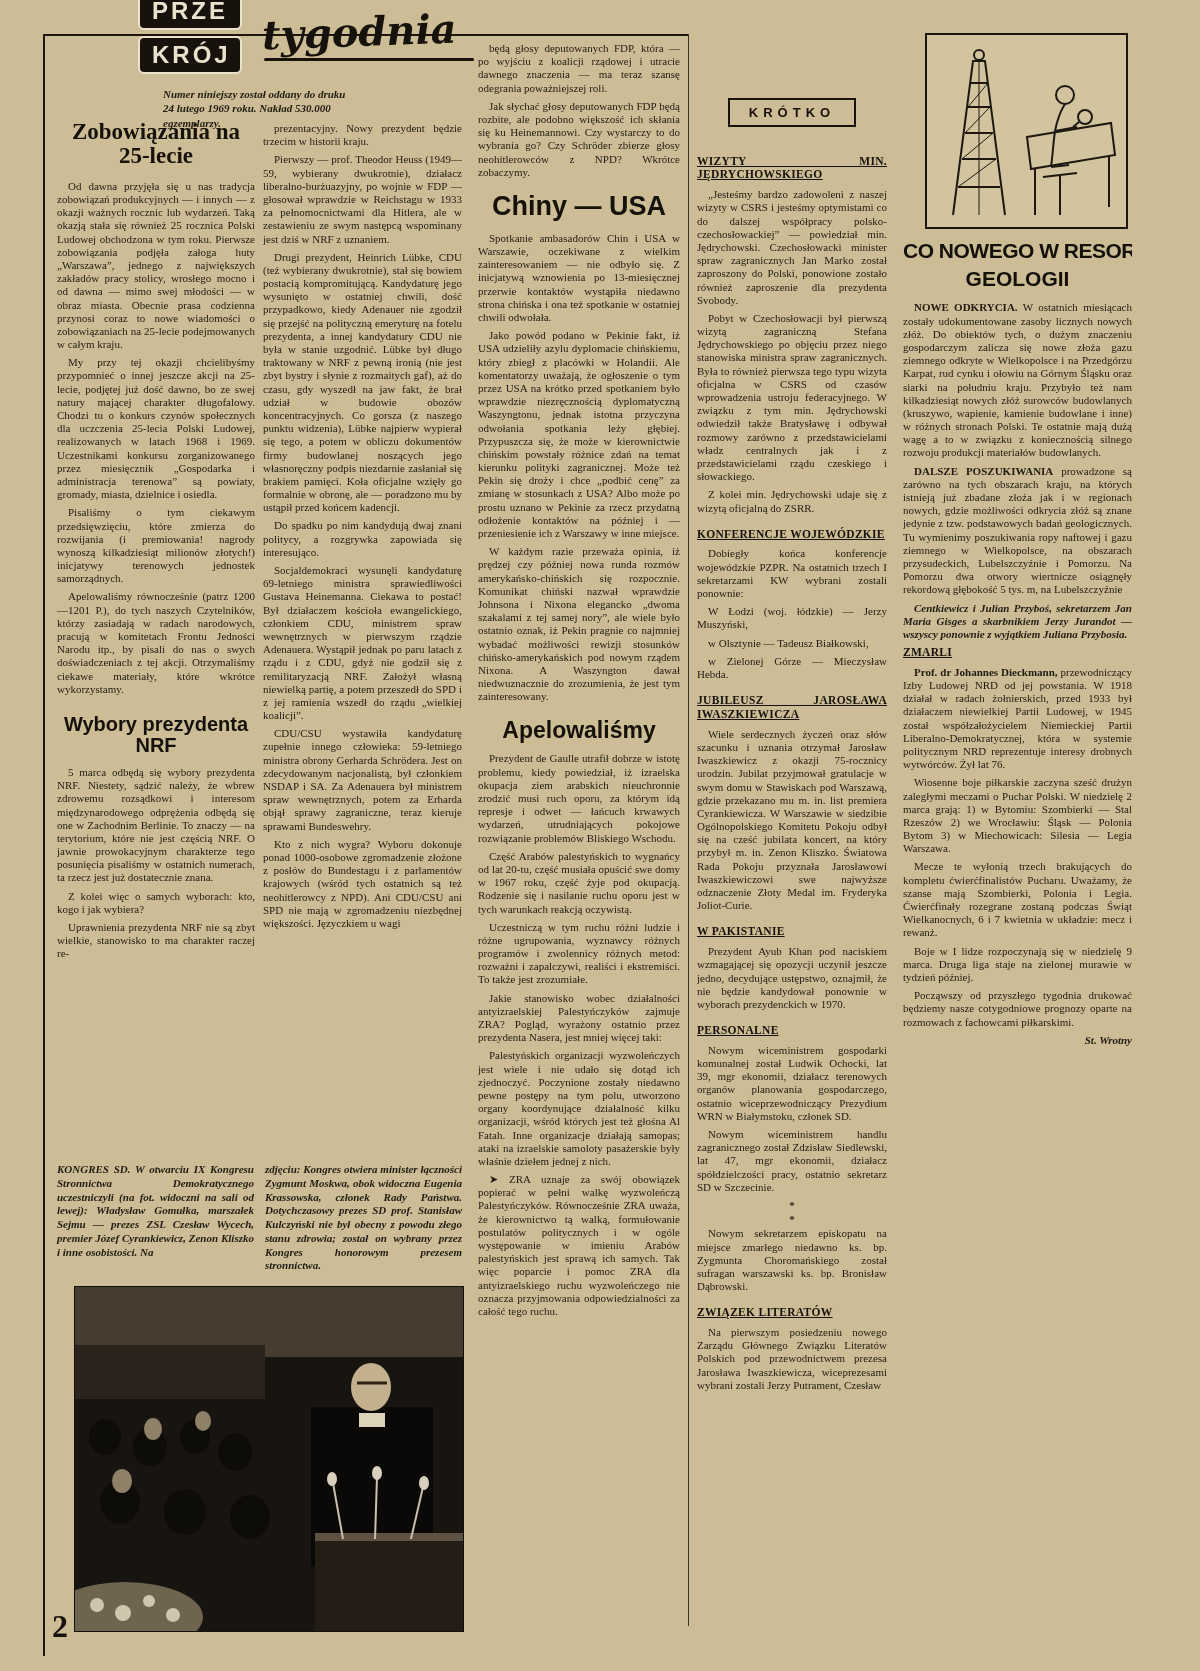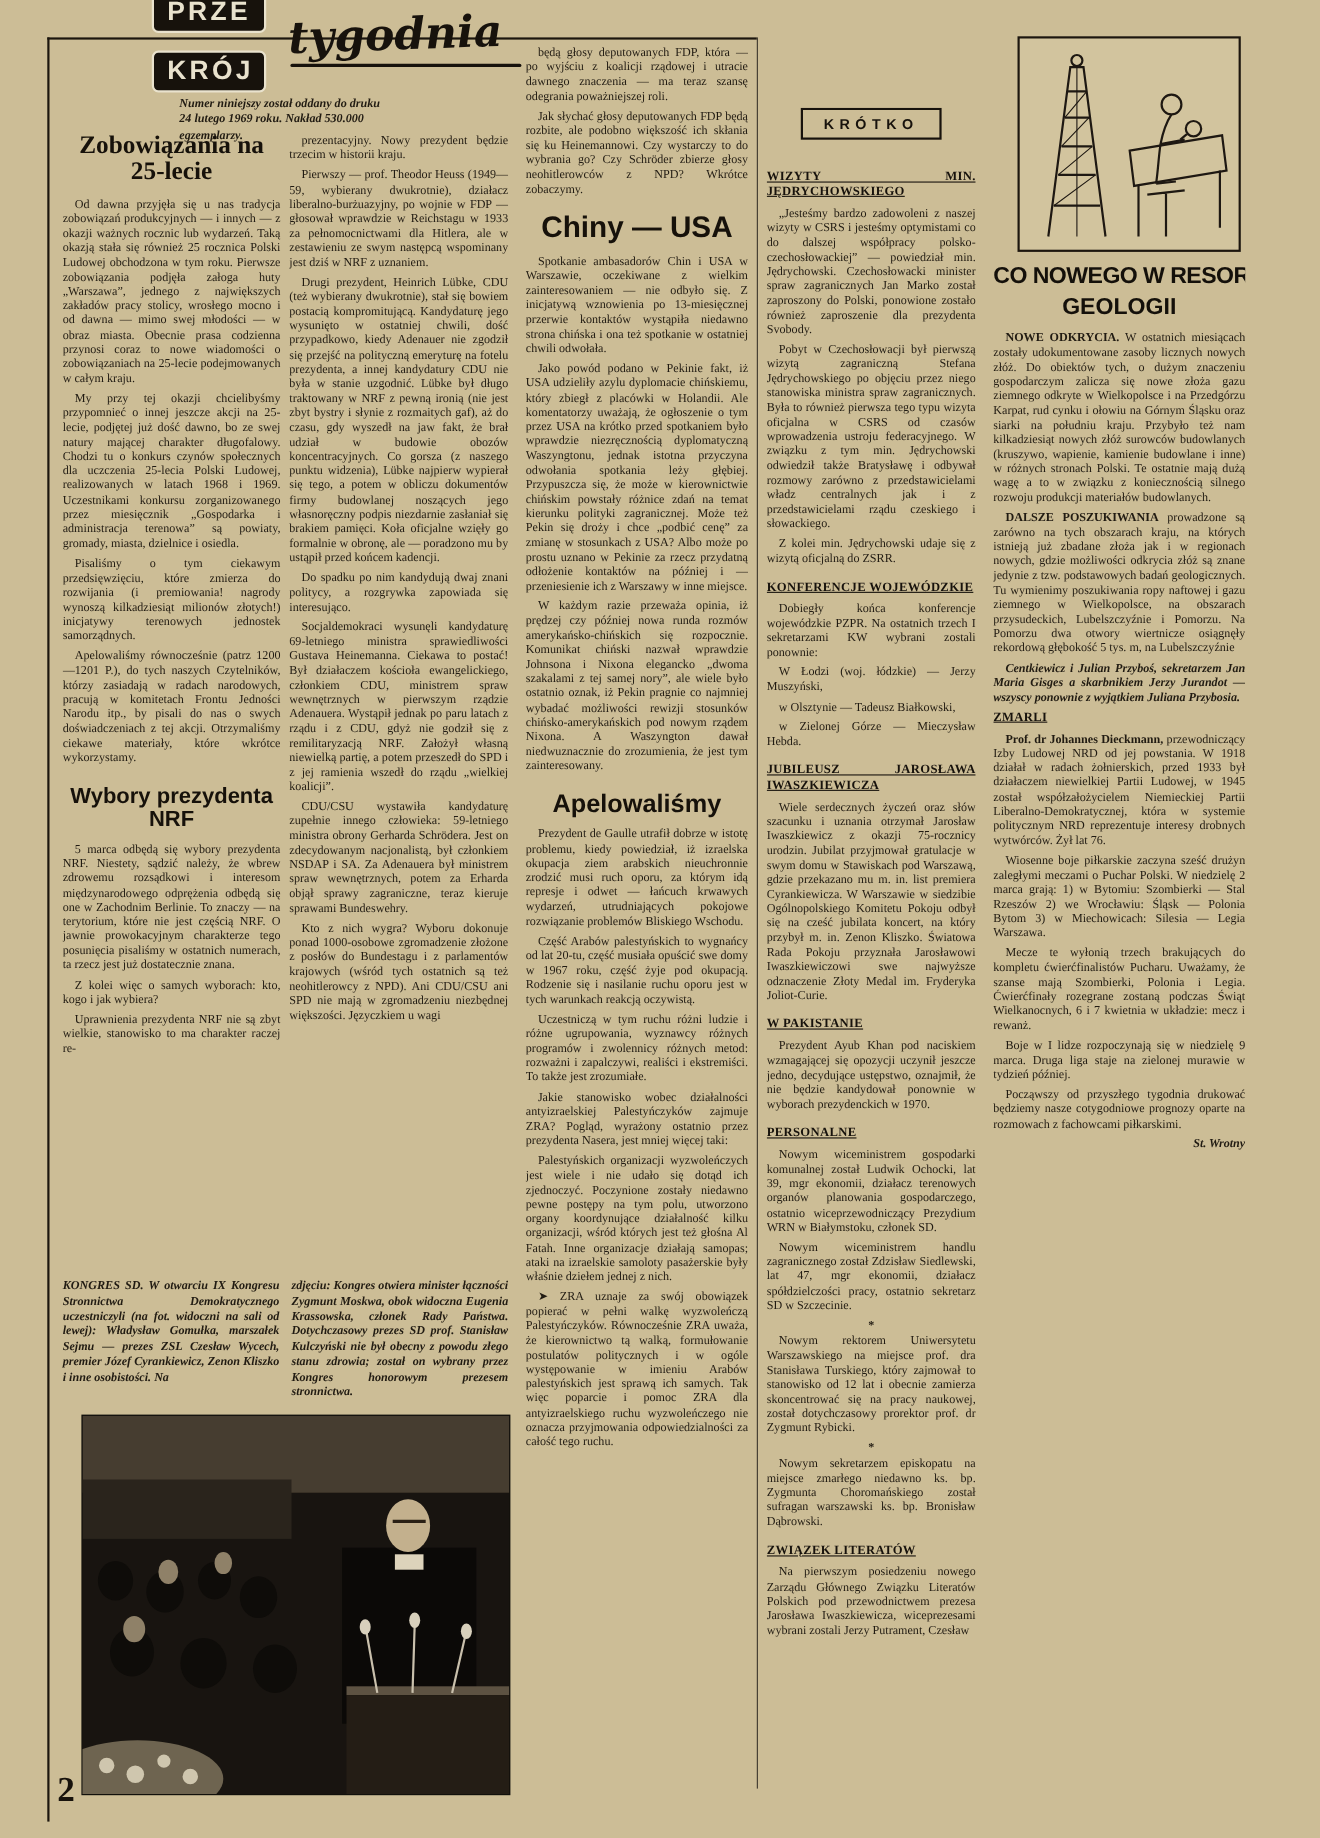--- a/index.html
+++ b/index.html
@@ -13,21 +13,21 @@
   .abs { position:absolute;border-radius:10px; }
   .rule { background:#1c160e; position:absolute; }
 
   
   .logo { position:absolute; left:138px; top:-8px; }
   .logo-box {
     background:#17120c; color:#e9e2cd; font-family:"Liberation Sans",sans-serif;
     font-weight:700; font-size:24px; letter-spacing:3px; text-align:center;
     padding:3px 12px; border-radius:6px; border:2px solid #e9e2cd; width:104px;
   }
-  .logo-box + .logo-box { margin-top:16px; }
+  .logo-box + .logo-box { margin-top:6px; }
   .script-title {
     position:absolute; left:262px; top:8px; font-family:"DejaVu Serif",serif;
     font-style:italic; font-weight:700; font-size:40px; color:#17120c; transform:rotate(-2deg);
   }
   .script-tail { position:absolute; left:264px; top:58px; width:210px; height:3px; background:#17120c; border-radius:2px; }
   .imprint {
     position:absolute; left:163px; top:74px; width:196px;
     font-style:italic; font-weight:700; font-size:11px; line-height:1.3;margin-top:13px;
   }
 
@@ -163,21 +163,20 @@
     <h3 class="k-head">W PAKISTANIE</h3>
     <div>
         <p>Prezydent Ayub Khan pod naciskiem wzmagającej się opozycji uczynił jeszcze jedno, decydujące ustępstwo, oznajmił, że nie będzie kandydował ponownie w wyborach prezydenckich w 1970.</p>
       </div>
 
     <h3 class="k-head">PERSONALNE</h3>
     <div>
         <p>Nowym wiceministrem gospodarki komunalnej został Ludwik Ochocki, lat 39, mgr ekonomii, działacz terenowych organów planowania gospodarczego, ostatnio wiceprzewodniczący Prezydium WRN w Białymstoku, członek SD.</p>
         <p>Nowym wiceministrem handlu zagranicznego został Zdzisław Siedlewski, lat 47, mgr ekonomii, działacz spółdzielczości pracy, ostatnio sekretarz SD w Szczecinie.</p>
         <p class="center-star">*</p>
-        <p>Nowym rektorem Uniwersytetu Warszawskiego na miejsce prof. dra Stanisława Turskiego, który zajmował to stanowisko od 12 lat i obecnie zamierza skoncentrować się na pracy naukowej, został dotychczasowy prorektor prof. dr Zygmunt Rybicki.</p>
         <p class="center-star">*</p>
         <p>Nowym sekretarzem episkopatu na miejsce zmarłego niedawno ks. bp. Zygmunta Choromańskiego został sufragan warszawski ks. bp. Bronisław Dąbrowski.</p>
       </div>
 
     <h3 class="k-head">ZWIĄZEK LITERATÓW</h3>
     <div>
         <p>Na pierwszym posiedzeniu nowego Zarządu Głównego Związku Literatów Polskich pod przewodnictwem prezesa Jarosława Iwaszkiewicza, wiceprezesami wybrani zostali Jerzy Putrament, Czesław</p>
       </div>
   </div>
 

